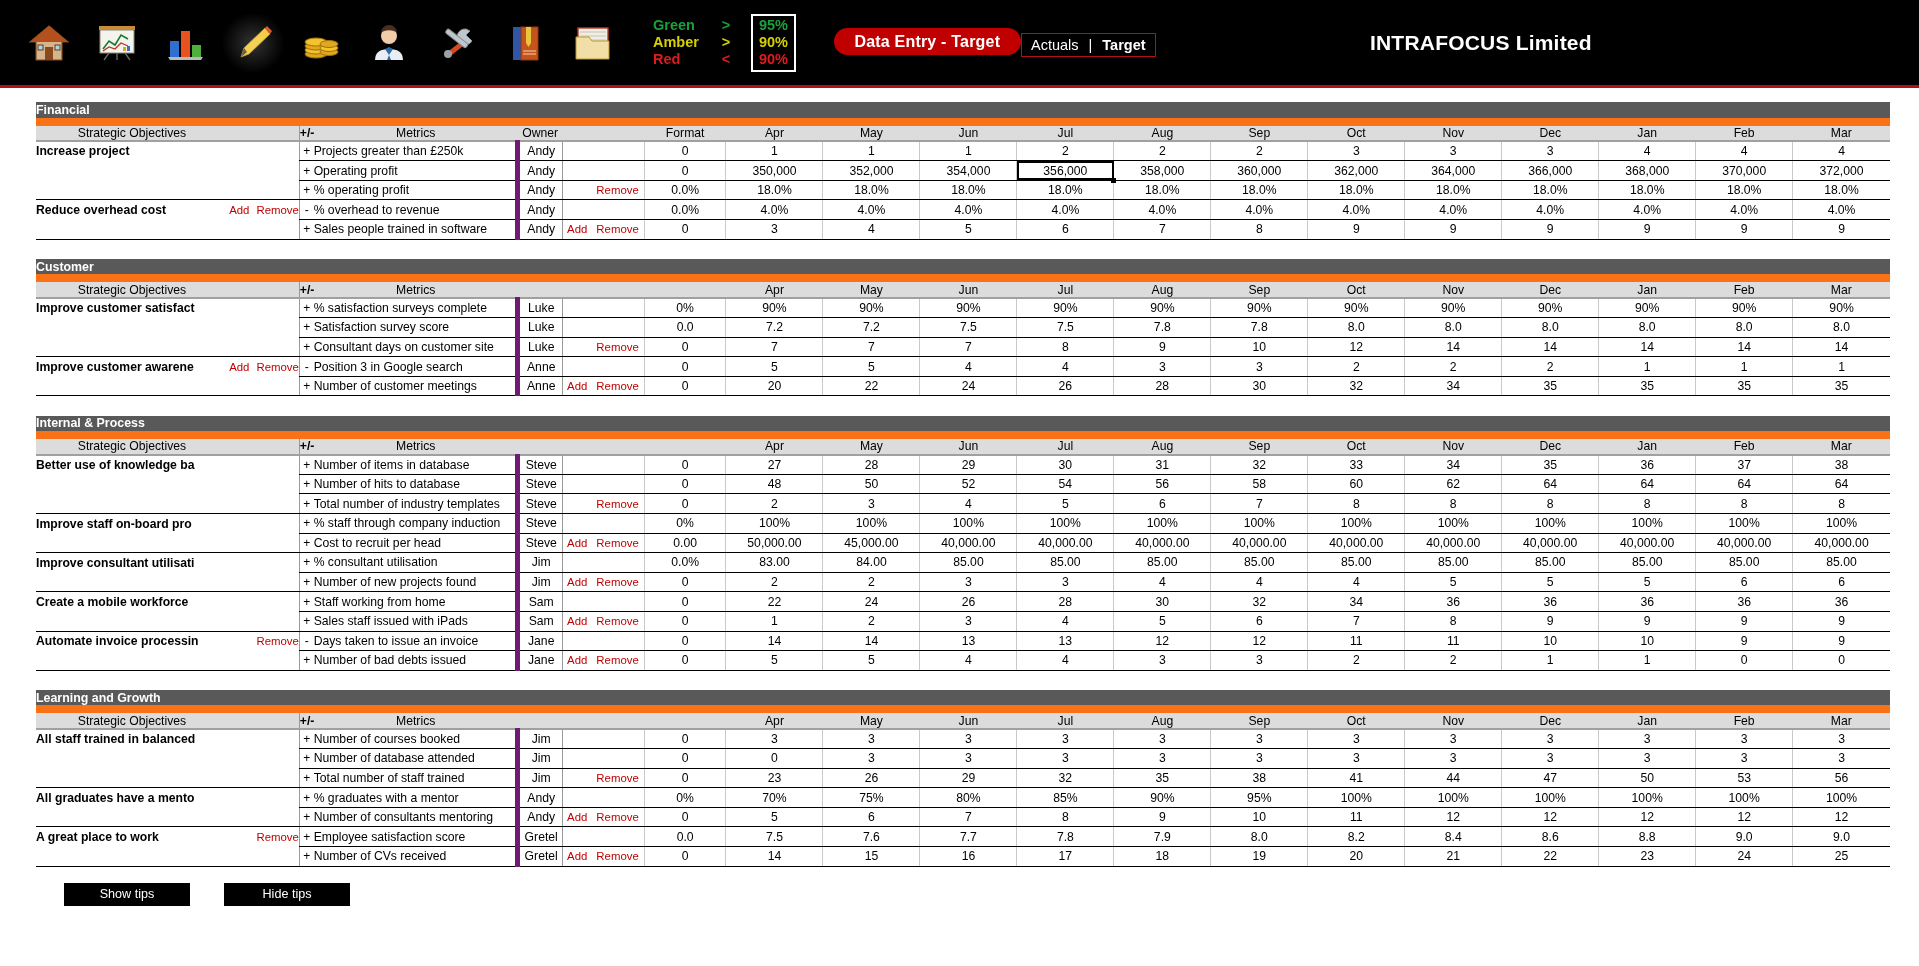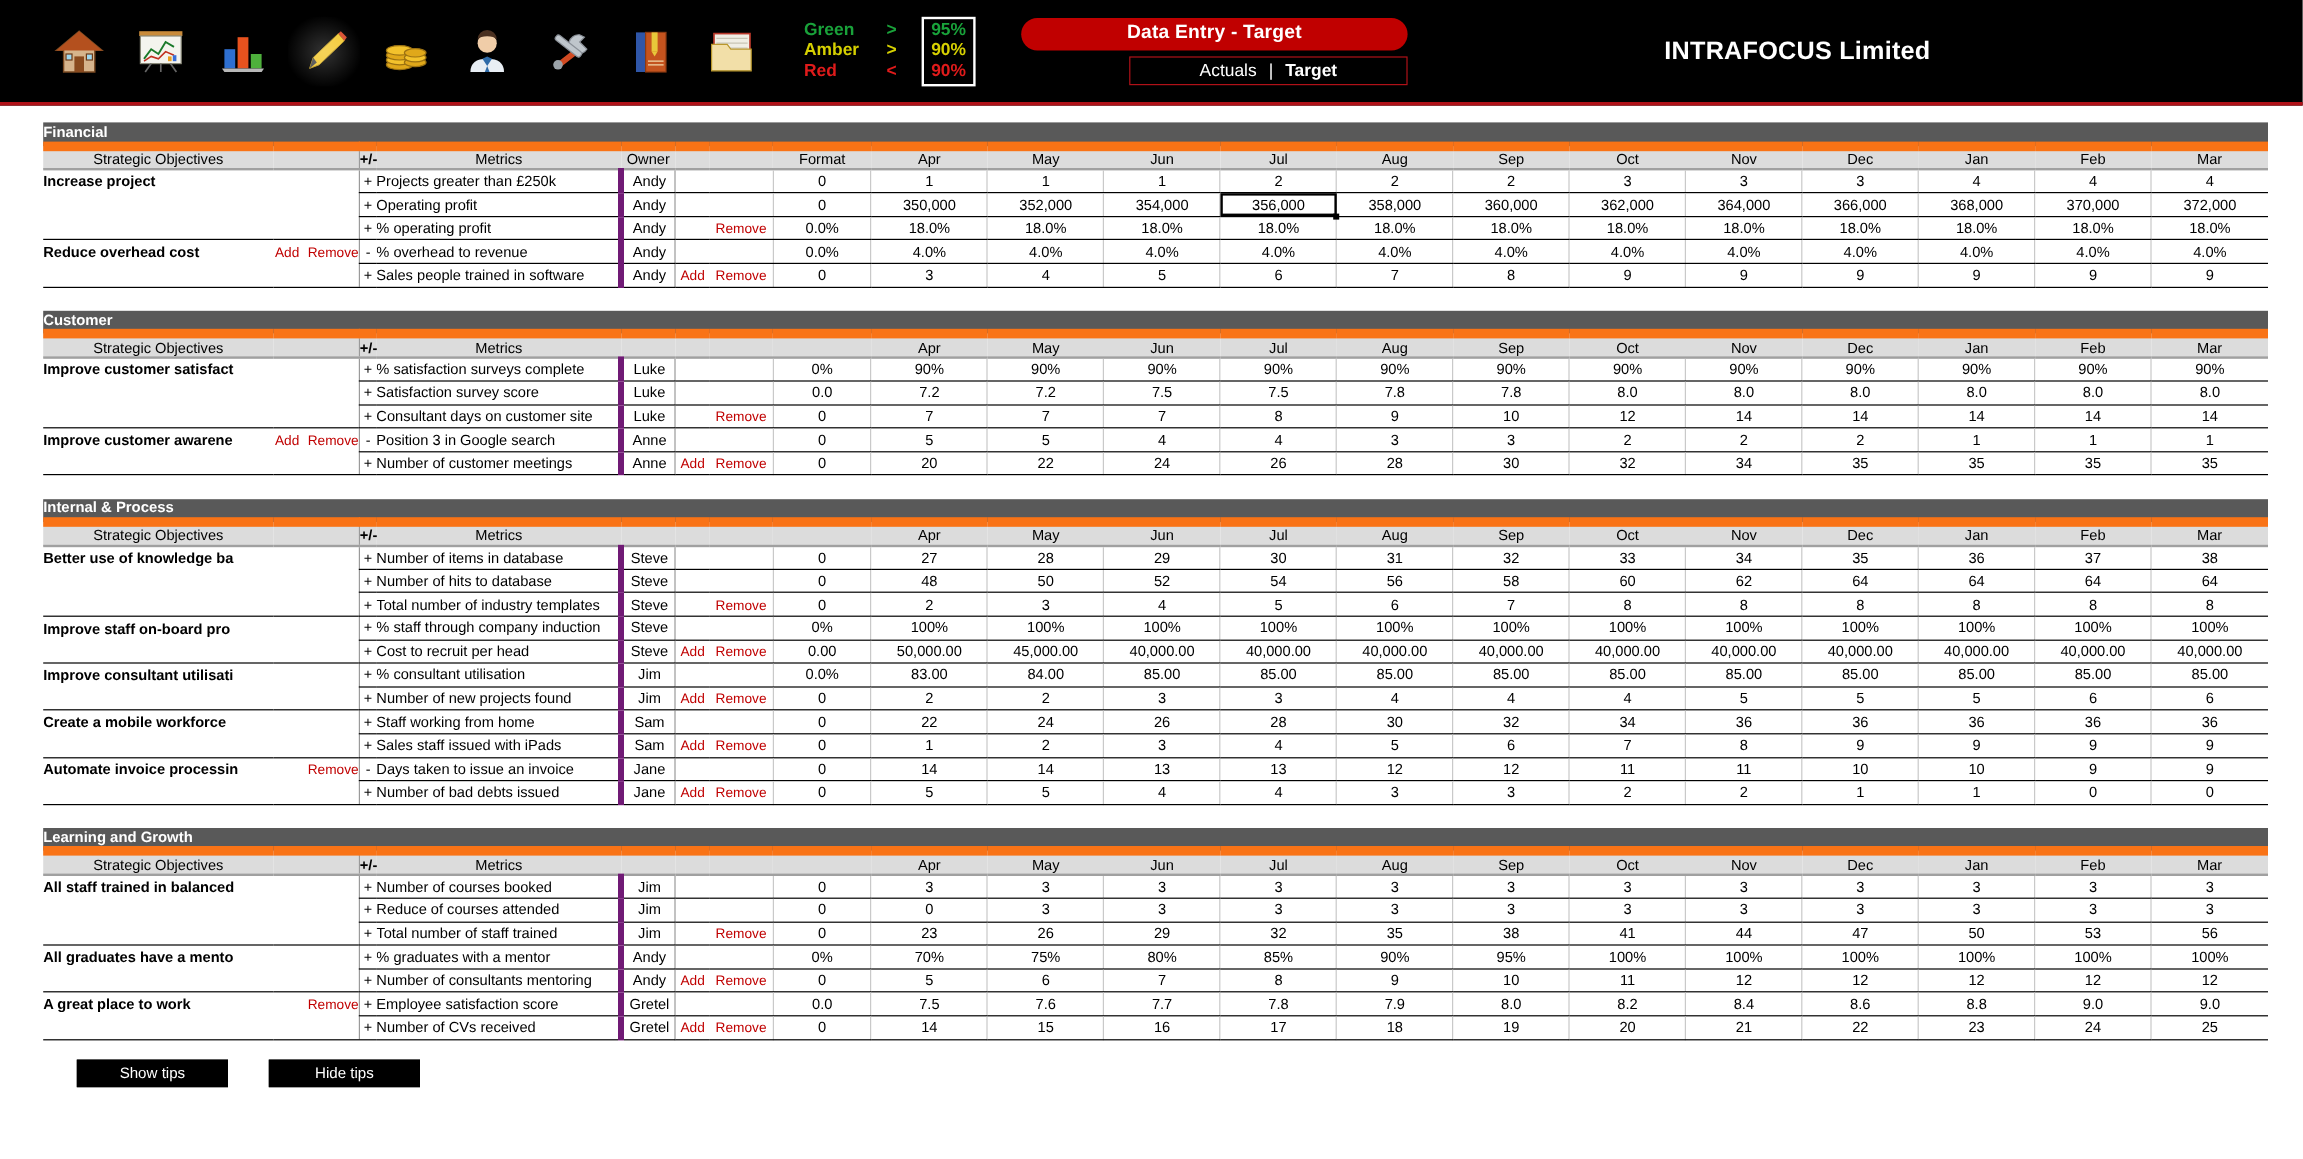--- a/index.html
+++ b/index.html
@@ -11,21 +11,21 @@
   }
 
   
   .topbar {
     position: relative;
     height: 88px;
     background: #000000;
     border-bottom: 3px solid #b01118;
     display: flex;
     align-items: center;
-    padding-left: 32px;
+    padding-left: 15px;
   }
   .icon-strip { display: flex; align-items: center; gap: 0px; }
   .tb-icon {
     width: 68px; height: 62px;
     display: flex; align-items: center; justify-content: center;
     cursor: pointer;
     position: relative;
   }
   .tb-icon svg { display: block; }
   .tb-icon.active::after {
@@ -53,21 +53,21 @@
   }
   .rag-green { color: #19a23a; font-weight: bold; }
   .rag-amber { color: #d6d000; font-weight: bold; }
   .rag-red   { color: #e01b1b; font-weight: bold; }
   .rag-labels div, .rag-ops div, .rag-vals div { height: 17px; }
 
   
   .title-block {
     margin-left: 38px;
     width: 322px;
-    display: flex; flex-direction: column; align-items: flex-end;
+    display: flex; flex-direction: row; align-items: flex-start;
   }
   .title-pill {
     width: 322px; height: 27px;
     background: #c00000;
     border-radius: 14px;
     color: #ffffff;
     font-size: 16px; font-weight: bold;
     display: flex; align-items: center; justify-content: center;
     letter-spacing: .2px;
   }
@@ -948,21 +948,21 @@
           <td class="val">3</td>
           <td class="val">3</td>
           <td class="val">3</td>
           <td class="val">3</td>
           <td class="val">3</td>
         </tr>
         <tr class="drow">
           <td class="obj"></td>
           <td class="objbtns"></td>
           <td class="pm">+</td>
-          <td class="met">Reduce of courses attended</td>
+          <td class="met">Number of database attended</td>
           <td class="own">Jim</td>
           <td class="addc"></td>
           <td class="remc"></td>
           <td class="fmt">0</td>
           <td class="val">0</td>
           <td class="val">3</td>
           <td class="val">3</td>
           <td class="val">3</td>
           <td class="val">3</td>
           <td class="val">3</td>

